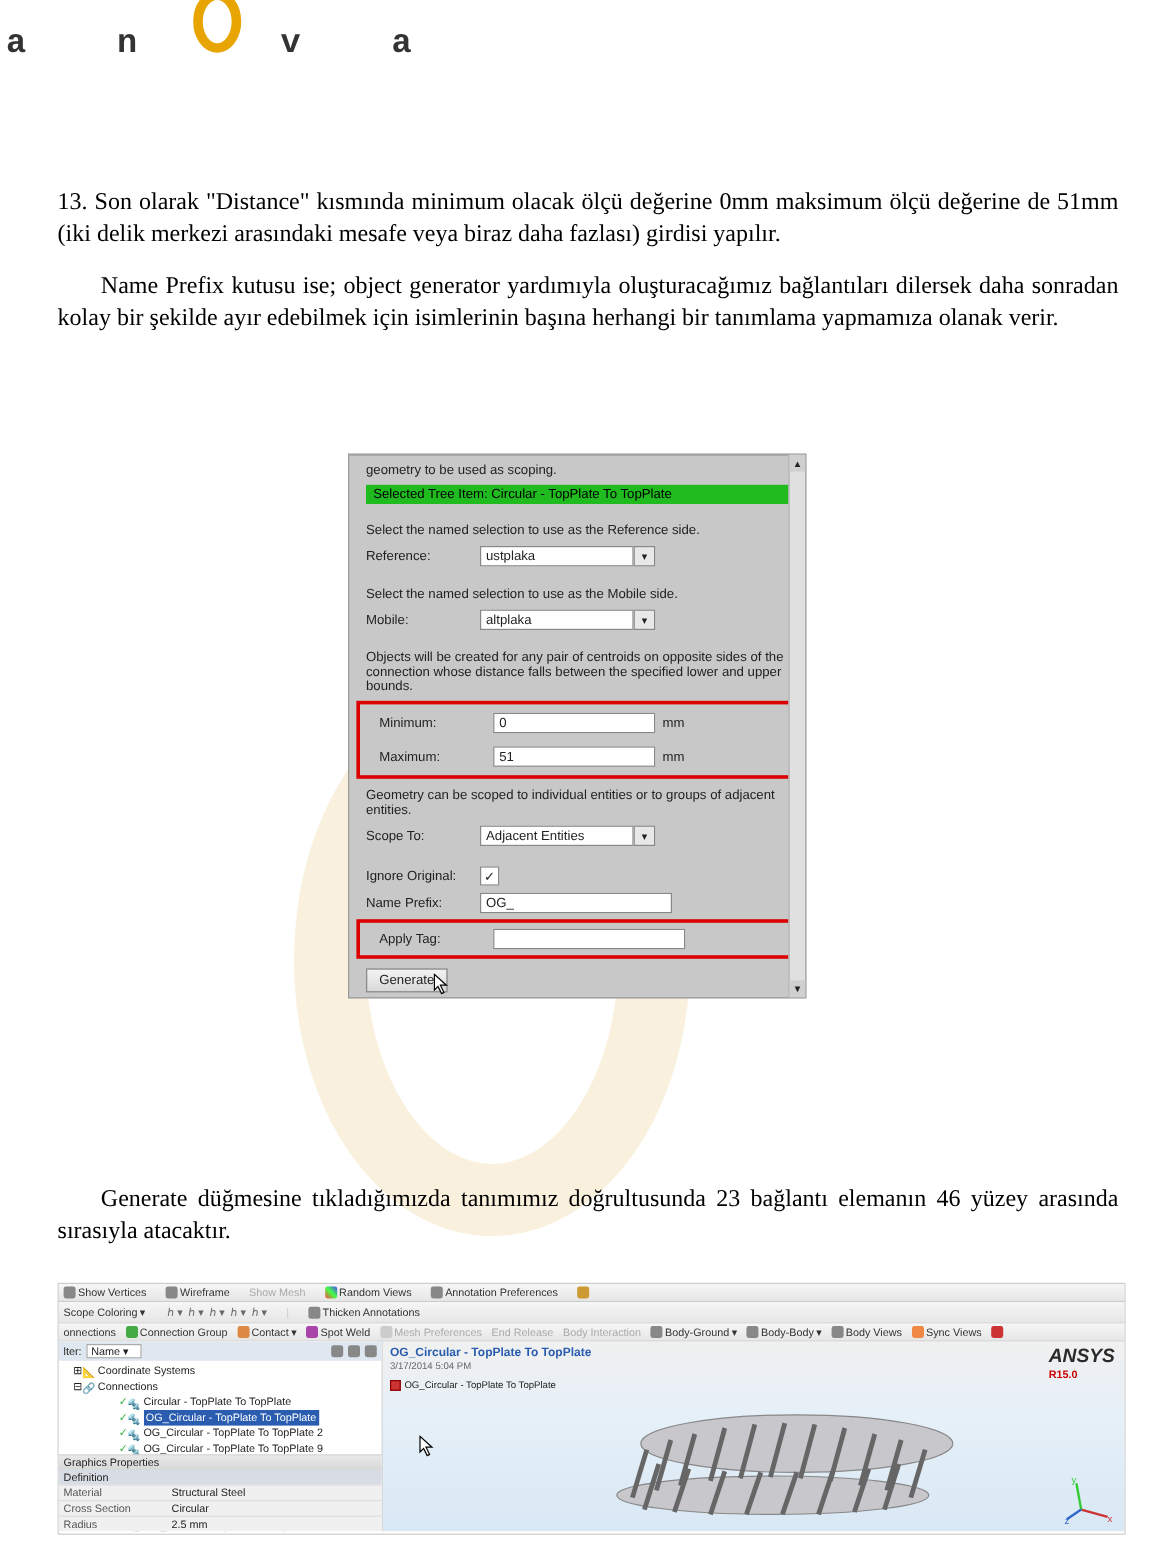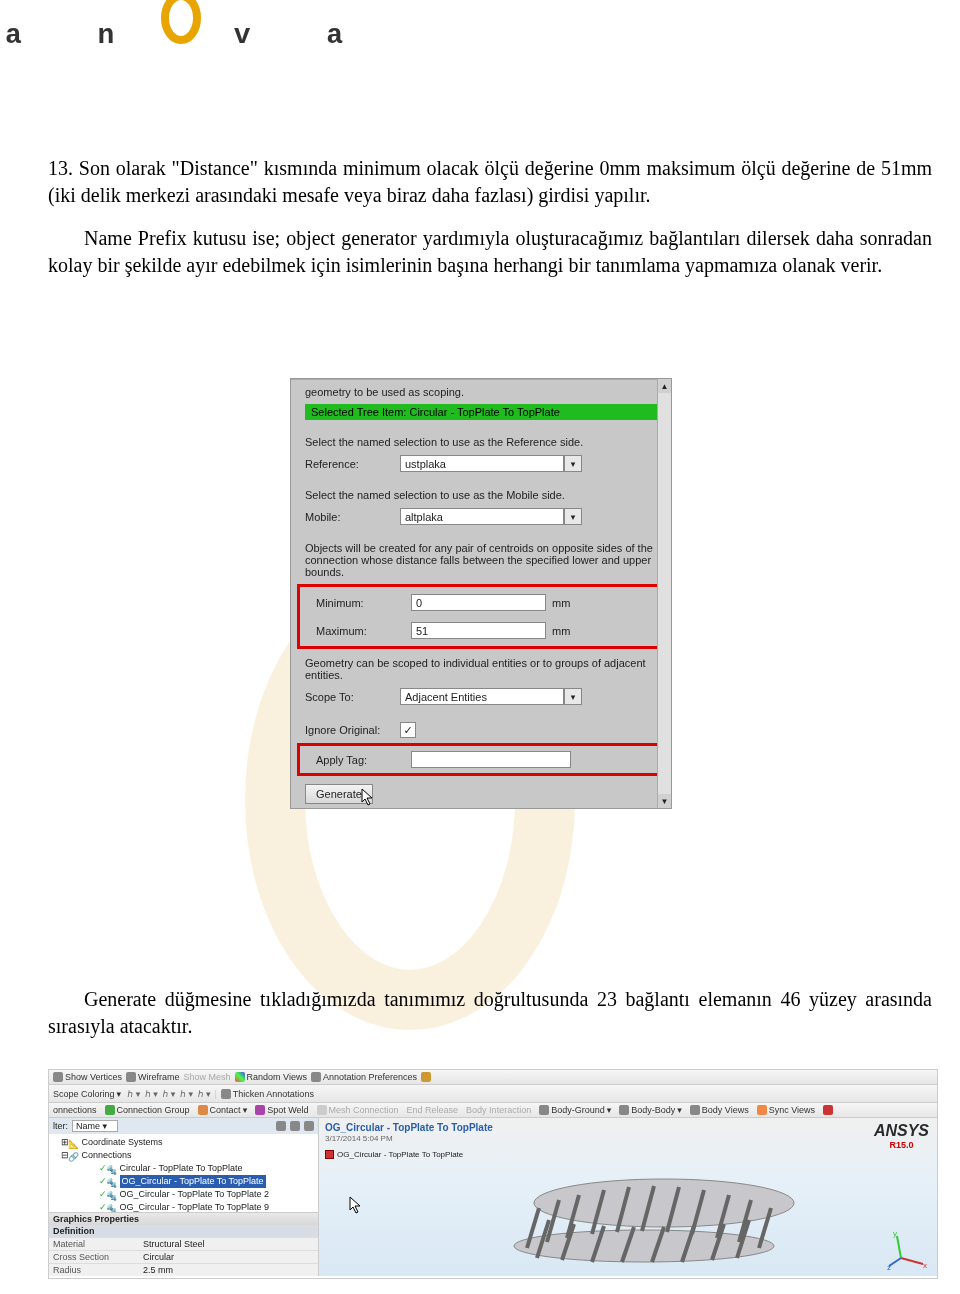--- a/index.html
+++ b/index.html
@@ -11,53 +11,53 @@
 .watermark{position:absolute;top:520px;left:200px;width:420px;height:520px;opacity:0.22;z-index:0}
 .main-text{position:absolute;top:155px;left:48px;right:28px;font-size:20px;line-height:1.35;text-align:justify;color:#000}
 .indent{text-indent:36px}
 .para2{margin-top:16px}
 .panel-img{position:absolute;top:378px;left:290px;width:382px;background:#c8c8c8;border:1px solid #999;font-family:Arial,sans-serif;font-size:11px;color:#222;z-index:2}
 .panel-img .px{padding:20px 8px 4px 14px}
 .panel-img .topline{border-top:1px solid #aaa;padding-top:6px}
 .panel-img .sel{background:#1fbb1f;color:#000;padding:2px 6px;margin:2px 8px 6px 14px;font-size:11px}
 .panel-img .row{display:flex;align-items:center;padding:3px 8px 3px 14px}
 .panel-img .lab{width:95px}
-.panel-img .combo{background:#fff;border:1px solid #888;height:17px;width:164px;padding:0 4px;font-size:11px;display:flex;align-items:center}
+.panel-img .combo{background:#fff;border:1px solid #888;height:17px;width:128px;padding:0 4px;font-size:11px;display:flex;align-items:center}
 .panel-img .chev{width:18px;height:17px;border:1px solid #888;background:#e8e8e8;display:flex;align-items:center;justify-content:center;font-size:9px}
 .panel-img .redbox{border:3px solid #d00;margin:2px 6px;padding:4px 2px}
 .panel-img .unit{margin-left:6px;font-size:11px}
 .panel-img .chk{width:16px;height:16px;background:#fff;border:1px solid #888;display:flex;align-items:center;justify-content:center;font-size:11px}
 .panel-img .btn{background:linear-gradient(#f4f4f4,#d8d8d8);border:1px solid #888;padding:3px 10px;font-size:11px;margin:6px 0 4px 14px;display:inline-block}
 .panel-img .sbar{position:absolute;top:0;right:0;width:14px;height:100%;background:#e0e0e0;border-left:1px solid #aaa}
 .panel-img .sbar .arr{height:14px;background:#d0d0d0;display:flex;align-items:center;justify-content:center;font-size:8px}
 .text2{position:absolute;top:986px;left:48px;right:28px;font-size:20px;line-height:1.35;text-align:justify}
 .ansys{position:absolute;top:1069px;left:48px;width:890px;height:210px;background:#fff;border:1px solid #ccc;font-family:Arial,sans-serif;font-size:9px;color:#222}
-.ansys .tbar{background:linear-gradient(#f6f6f6,#e6e6e6);border-bottom:1px solid #ccc;padding:2px 4px;display:flex;align-items:center;gap:4px;font-size:9px;color:#333}
+.ansys .tbar{background:linear-gradient(#f6f6f6,#e6e6e6);border-bottom:1px solid #ccc;padding:2px 4px;display:flex;align-items:center;gap:16px;font-size:9px;color:#333}
 .ansys .tbar2{background:linear-gradient(#f6f6f6,#e6e6e6);border-bottom:1px solid #ccc;padding:2px 4px;display:flex;align-items:center;gap:8px;font-size:9px;color:#333}
 .ansys .tb-item{display:inline-flex;align-items:center;gap:2px}
 .ansys .ico{width:10px;height:10px;background:#888;border-radius:2px;display:inline-block}
 .ansys .body{display:flex;height:158px}
 .ansys .tree{width:270px;background:#fff;border-right:1px solid #ccc;overflow:hidden;position:relative}
 .ansys .tree-hdr{background:#dfe8f0;padding:2px 4px;font-size:9px;display:flex;align-items:center;gap:4px}
 .ansys .tree-body{padding:2px 0 0 2px;font-size:9px;line-height:13px}
 .ansys .tnode{display:flex;align-items:center;padding-left:10px}
 .ansys .tnode.lv3{padding-left:48px}
 .ansys .ticon{width:10px;height:10px;margin-right:3px;display:inline-block}
 .ansys .tsel{background:#2a5db0;color:#fff;padding:0 2px}
 .ansys .props{position:absolute;bottom:0;left:0;width:270px;background:#f0f0f0;border-top:1px solid #ccc;font-size:9px}
-.ansys .props .phdr{background:linear-gradient(#e8e8e8,#d8d8d8);padding:1px 4px;font-weight:bold}
+.ansys .props .phdr{background:linear-gradient(#e8e8e8,#d8d8d8);padding:1px 4px;font-weight:normal}
 .ansys .props .prow{display:flex;border-top:1px solid #ddd}
 .ansys .props .pk{width:90px;padding:1px 4px;color:#555}
 .ansys .props .pv{padding:1px 4px}
 .ansys .view{flex:1;position:relative;background:linear-gradient(180deg,#f0f0f0 0%,#e6f0f8 40%,#d8e8f4 100%)}
 .ansys .vtitle{position:absolute;top:4px;left:6px;font-size:10px;font-weight:bold;color:#2a5db0}
 .ansys .vdate{position:absolute;top:16px;left:6px;font-size:8px;color:#666}
 .ansys .vlegend{position:absolute;top:32px;left:6px;font-size:8px;display:flex;align-items:center;gap:3px}
 .ansys .vlegend .sw{width:9px;height:9px;background:#c33;border:1px solid #800}
-.ansys .logo-ansys{position:absolute;top:4px;right:8px;text-align:center}
+.ansys .logo-ansys{position:absolute;top:4px;right:8px;text-align:left}
 .ansys .logo-ansys .la1{font-size:16px;font-weight:bold;font-style:italic;color:#2a2a2a}
 .ansys .logo-ansys .la2{font-size:9px;color:#c00;font-weight:bold}
 .ansys .triad{position:absolute;bottom:6px;right:8px;width:42px;height:42px}
 .model3d{position:absolute;top:50px;left:160px;width:330px;height:100px}
 </style>
 </head>
 <body>
 
 <div class="logo">
   <span class="logo-letters">a&nbsp;&nbsp;n
@@ -117,20 +117,24 @@
   <div class="px" style="padding-top:6px">Geometry can be scoped to individual entities or to groups of adjacent entities.</div>
   <div class="row">
     <div class="lab">Scope To:</div>
     <div class="combo">Adjacent Entities</div>
     <div class="chev">▾</div>
   </div>
   <div class="row" style="padding-top:14px">
     <div class="lab">Ignore Original:</div>
     <div class="chk">✓</div>
   </div>
+  <div class="row">
+    <div class="lab">Name Prefix:</div>
+    <div class="combo" style="width:160px">OG_</div>
+  </div>
   <div class="redbox" style="padding:2px">
     <div class="row">
       <div class="lab">Apply Tag:</div>
       <div class="combo" style="width:160px"></div>
     </div>
   </div>
   <div class="btn">Generate</div>
   <svg style="position:absolute;bottom:2px;left:70px" width="14" height="18">
       <path d="M1 1 L1 14 L4 11 L7 17 L9 16 L6 10 L11 10 Z" fill="#fff" stroke="#000"></path>
     </svg>
@@ -178,21 +182,21 @@
         <span class="ico" style="background:#4a4"></span>
         <span>Connection Group</span>
       </span>
     <span class="tb-item"><span class="ico" style="background:#d84"></span><span>Contact</span> ▾</span>
     <span class="tb-item">
         <span class="ico" style="background:#a4a"></span>
         <span>Spot Weld</span>
       </span>
     <span class="tb-item" style="color:#aaa">
         <span class="ico" style="background:#ccc"></span>
-        <span>Mesh Connection</span>
+        <span>Mesh Preferences</span>
       </span>
     <span class="tb-item" style="color:#aaa">
         <span>End Release</span>
       </span>
     <span class="tb-item" style="color:#aaa">
         <span>Body Interaction</span>
       </span>
     <span class="tb-item"><span class="ico"></span><span>Body-Ground</span> ▾</span>
     <span class="tb-item"><span class="ico"></span><span>Body-Body</span> ▾</span>
     <span class="tb-item">

